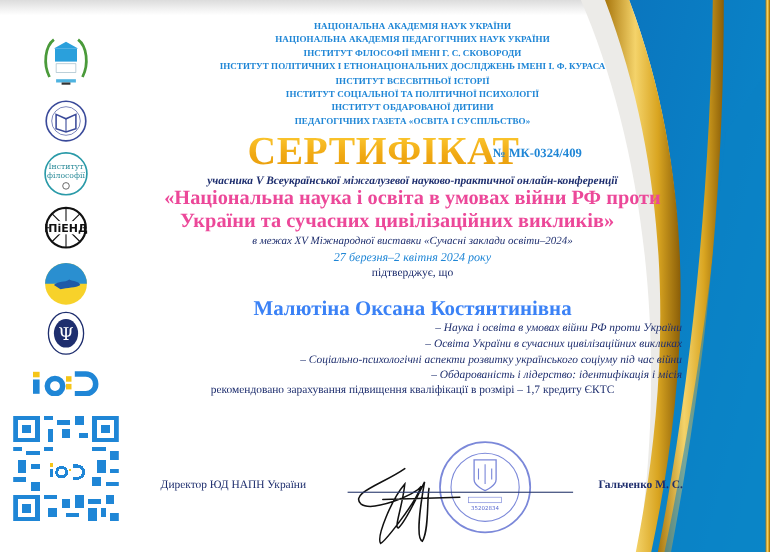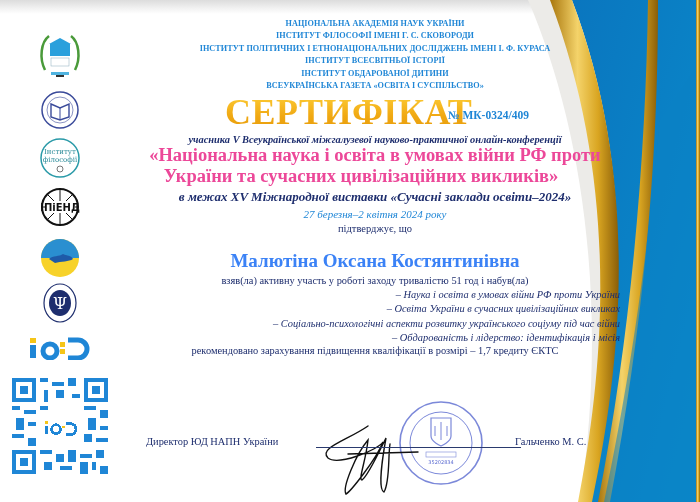--- a/index.html
+++ b/index.html
@@ -41,42 +41,42 @@
   .participant {
     margin-top: 3px; color: #1e2e6e; font-style: italic; font-weight: bold;
     font-size: 10.4px; white-space: nowrap;
   }
   .conf-title {
     color: #ec4899; font-weight: bold; font-size: 18.5px; line-height: 21px;
     white-space: nowrap;
   }
   .conf-title .l2 { display: block; margin-left: -28px; }
   .exhibition {
-    margin-top: 2px; color: #1e2e6e; font-style: italic; font-weight: bold;
-    font-size: 13px; white-space: nowrap;
+    margin-top: 2px; color: #1e2e6e; font-style: italic; font-weight: normal;
+    font-size: 10px; white-space: nowrap;
   }
   .dates {
     margin-top: 3px; color: #1f86d6; font-style: italic; font-size: 11px;
   }
   .confirms { margin-top: 3px; color: #1e2e6e; font-size: 10.5px; }
   .name {
     margin-top: 16px; color: #3b82f6; font-weight: bold;
     font-size: 19px; white-space: nowrap;
   }
   .body-text { color: #1e2e6e; font-size: 10.4px; line-height: 12.8px; white-space: nowrap; }
   .topics { text-align: right; margin-left: 47px; }
   .topic { color: #1e2e6e; font-style: italic; font-size: 10.4px; line-height: 14.2px; white-space: nowrap; }
 
   .sign-row {
     position: absolute; left: 146px; top: 436px; width: 450px; height: 14px;
     font-size: 10.4px; color: #1e2e6e; white-space: nowrap; text-align: center;
   }
   .sign-row .pos { position: absolute; left: 0; top: 0; }
   .sign-row .line { position: absolute; left: 170px; top: 11px; width: 205px; border-bottom: 1px solid #2a3a6e; }
-  .sign-row .signer { position: absolute; left: 369px; top: 0; }
+  .sign-row .signer { position: absolute; left: 398px; top: 0; font-weight: bold; }
   .stamp { position: absolute; left: 398px; top: 400px; }
   .signature { position: absolute; left: 308px; top: 420px; }
 </style>
 </head>
 <body>
 
 <div class="top-shade"></div>
 
 <svg class="deco" viewBox="0 0 180 502" preserveAspectRatio="none">
   <defs>
@@ -207,42 +207,43 @@
       <circle cx="11" cy="12.8" r="1.1" fill="none" stroke="#1f86d6" stroke-width="0.7"></circle>
       <rect x="12.6" y="12" width="0.6" height="0.6" fill="#f5c518"></rect>
       <path d="M13.6,11.4 L14.6,11.4 A1.4,1.4 0 0 1 14.6,14.2 L13.6,14.2" fill="none" stroke="#1f86d6" stroke-width="0.7"></path>
     </g>
   </svg>
 </div>
 
 <div class="content">
   <div>
     <div class="inst">НАЦІОНАЛЬНА АКАДЕМІЯ НАУК УКРАЇНИ</div>
+    <div class="inst">НАЦІОНАЛЬНА АКАДЕМІЯ ПЕДАГОГІЧНИХ НАУК УКРАЇНИ</div>
     <div class="inst">ІНСТИТУТ ФІЛОСОФІЇ ІМЕНІ Г. С. СКОВОРОДИ</div>
     <div class="inst">ІНСТИТУТ ПОЛІТИЧНИХ І ЕТНОНАЦІОНАЛЬНИХ ДОСЛІДЖЕНЬ ІМЕНІ І. Ф. КУРАСА</div>
     <div class="inst">ІНСТИТУТ ВСЕСВІТНЬОЇ ІСТОРІЇ</div>
+    <div class="inst">ІНСТИТУТ СОЦІАЛЬНОЇ ТА ПОЛІТИЧНОЇ ПСИХОЛОГІЇ</div>
     <div class="inst">ІНСТИТУТ ОБДАРОВАНОЇ ДИТИНИ</div>
-    <div class="inst">ВСЕУКРАЇНСЬКА ГАЗЕТА «ОСВІТА І СУСПІЛЬСТВО»</div>
+    <div class="inst">ПЕДАГОГІЧНИХ ГАЗЕТА «ОСВІТА І СУСПІЛЬСТВО»</div>
   </div>
 
   <div class="title-row">
     <span class="cert-title">СЕРТИФІКАТ</span>
     <span class="cert-no">№ МК-0324/409</span>
   </div>
 
   <div class="participant">учасника V Всеукраїнської міжгалузевої науково-практичної онлайн-конференції</div>
   <div class="conf-title">
     <span>«Національна наука і освіта в умовах війни РФ проти</span>
     <span class="l2">України та сучасних цивілізаційних викликів»</span>
   </div>
   <div class="exhibition">в межах XV Міжнародної виставки «Сучасні заклади освіти–2024»</div>
   <div class="dates">27 березня–2 квітня 2024 року</div>
   <div class="confirms">підтверджує, що</div>
   <div class="name">Малютіна Оксана Костянтинівна</div>
-  <div class="body-text" style="margin-top:3px">взяв(ла) активну участь у роботі заходу тривалістю 51 год і набув(ла)</div>
   <div class="topics">
     <div class="topic">– Наука і освіта в умовах війни РФ проти України</div>
     <div class="topic">– Освіта України в сучасних цивілізаційних викликах</div>
     <div class="topic">– Соціально-психологічні аспекти розвитку українського соціуму під час війни</div>
     <div class="topic">– Обдарованість і лідерство: ідентифікація і місія</div>
   </div>
   <div class="body-text">рекомендовано зарахування підвищення кваліфікації в розмірі – 1,7 кредиту ЄКТС</div>
 </div>
 
 <svg class="stamp" width="86" height="86" viewBox="0 0 86 86">

